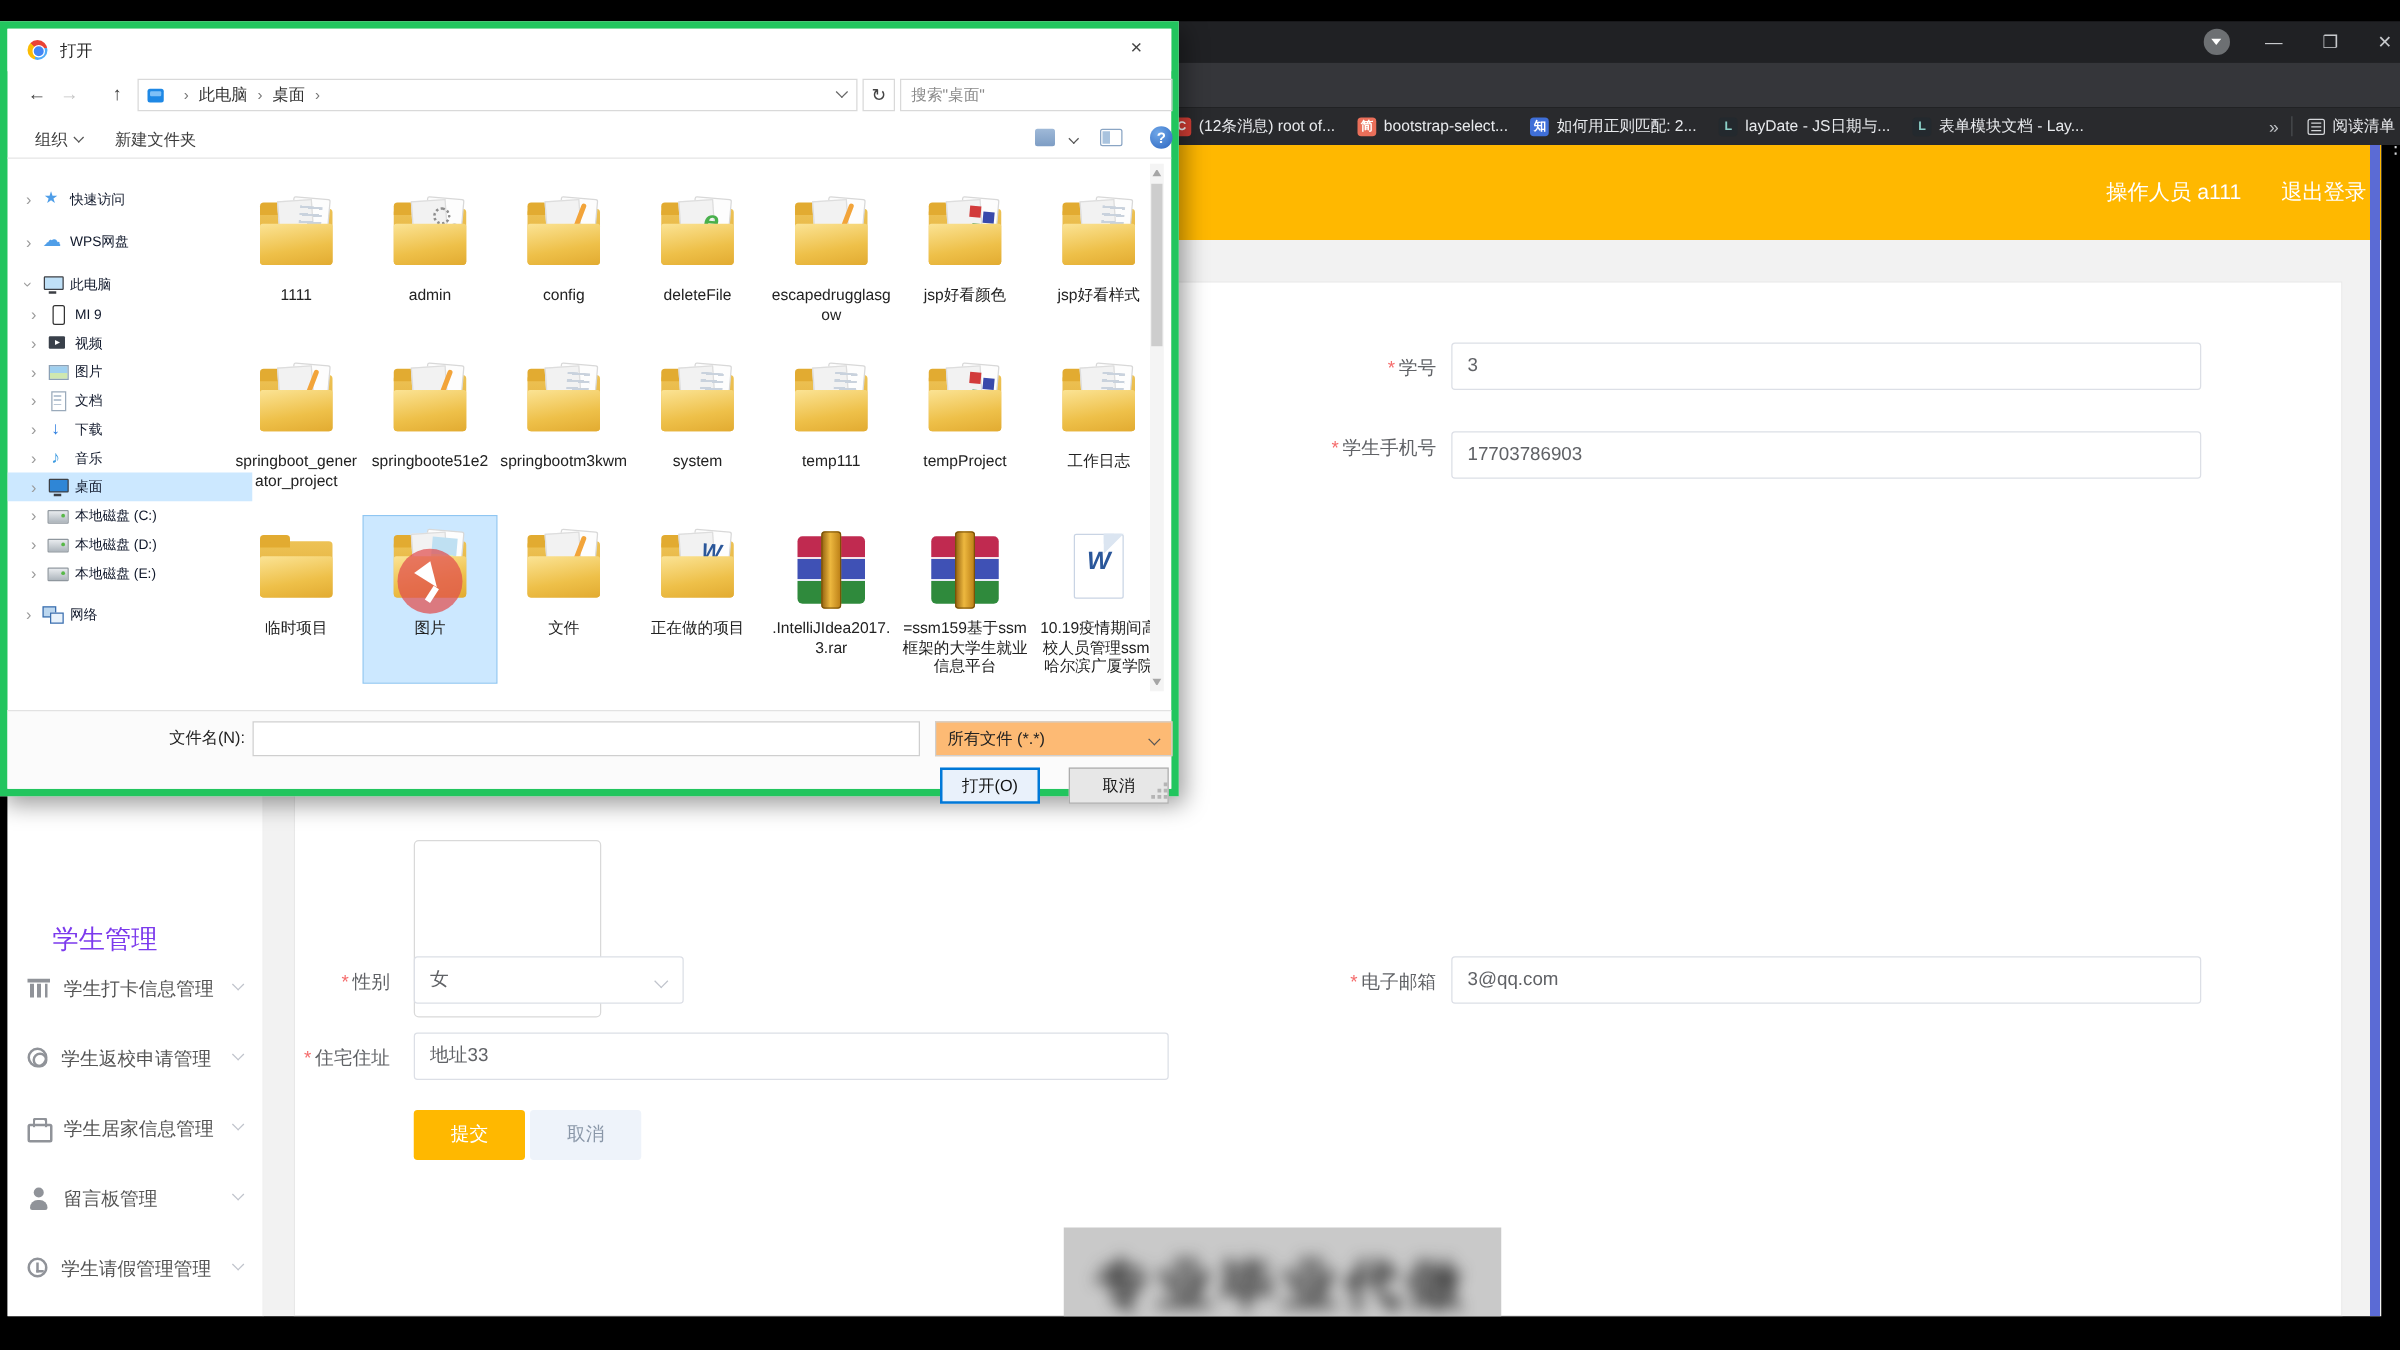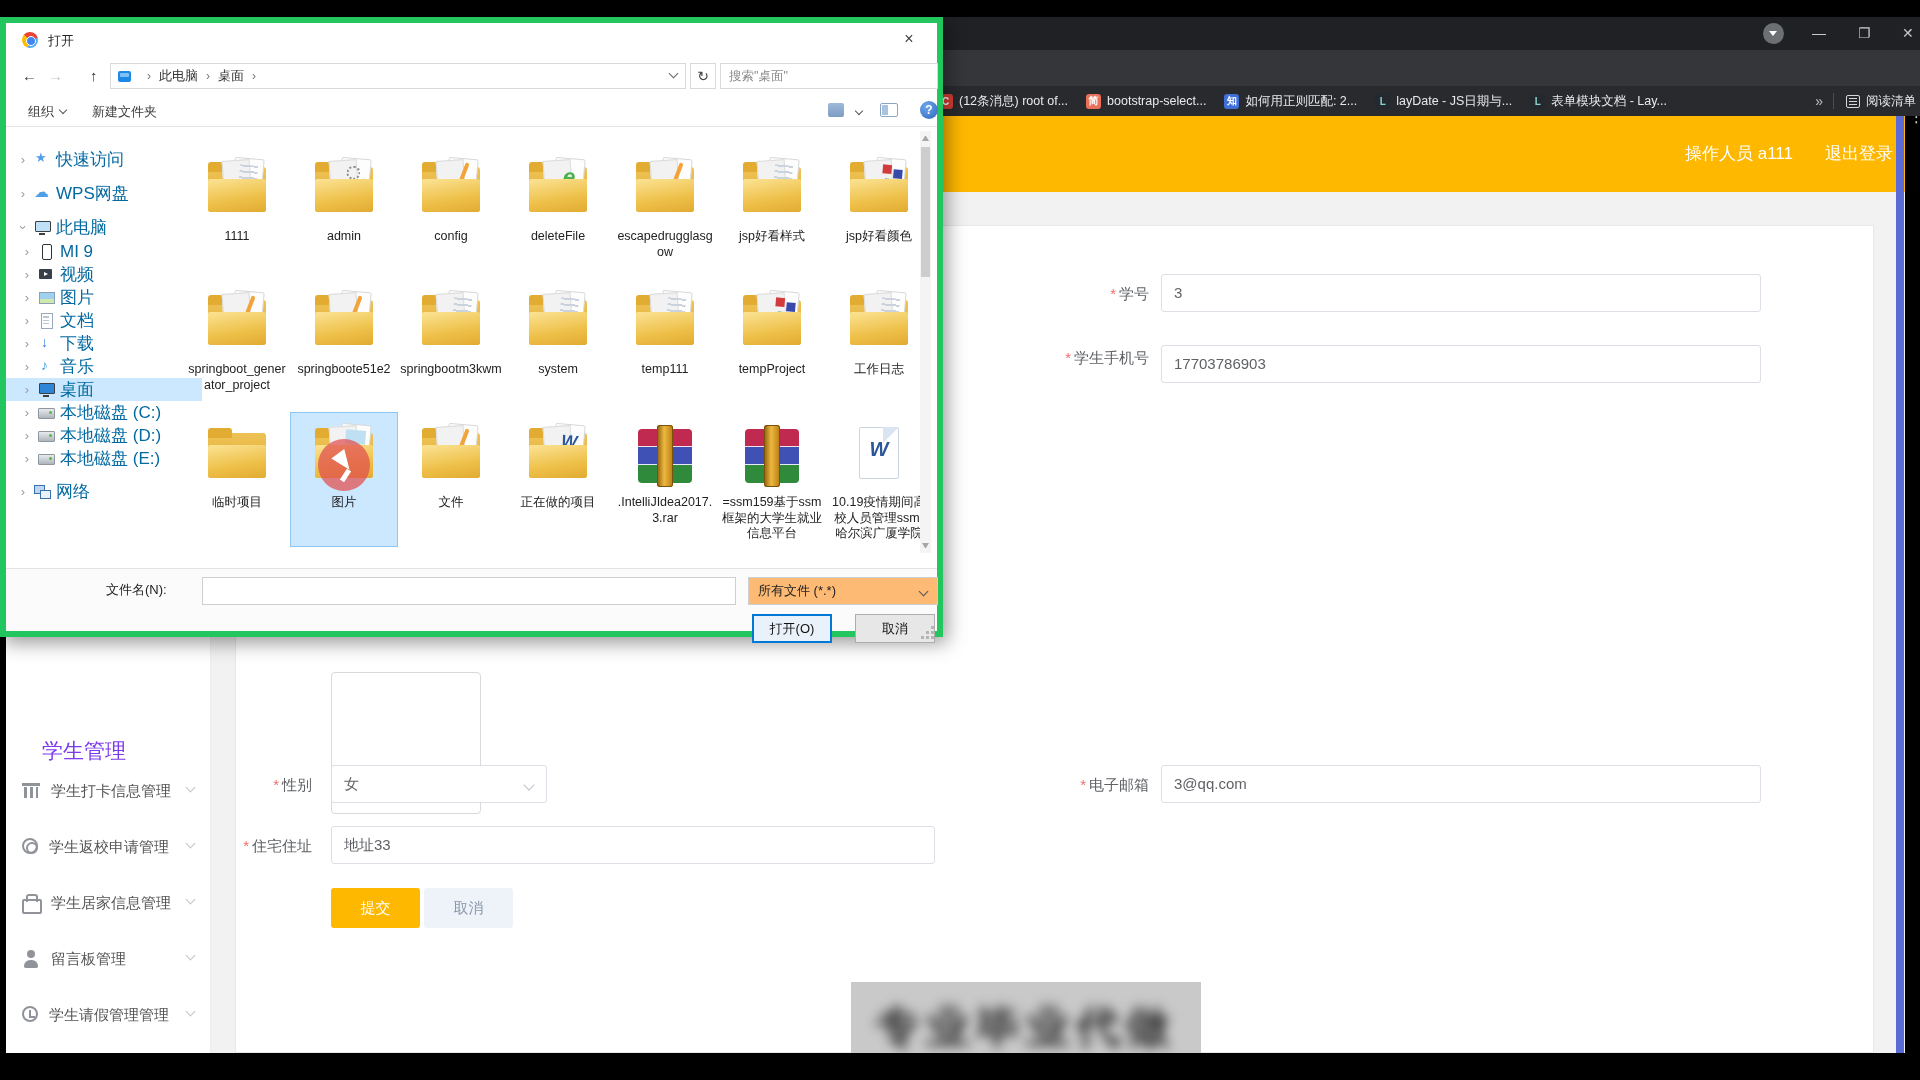--- a/index.html
+++ b/index.html
@@ -93,21 +93,21 @@
 .paneico::after{content:"";position:absolute;left:1px;top:1px;width:6px;bottom:1px;background:#a9c3de}
 .helpico{position:absolute;left:914px;top:6px;width:18px;height:18px;border-radius:50%;background:radial-gradient(circle at 35% 30%,#6fa7e8,#2c66c0);color:#fff;font-size:12px;font-weight:bold;text-align:center;line-height:18px}
 
 .tree{position:absolute;left:0;top:105px;width:196px;bottom:75px;padding-top:10px;overflow:hidden}
 .tn{display:flex;align-items:center;height:23px;padding-left:14px;white-space:nowrap}
 .tn.lv0{margin-top:9px;height:25px;padding-left:10px}
 .tn.sel{background:#cce8ff}
 .chev{width:14px;color:#9b9b9b;font-size:13px;text-align:center;flex:none}
 .chev-r::before{content:"›"}
 .chev-d::before{content:"›";display:inline-block;transform:rotate(90deg)}
-.tl{font-size:17px;color:#0369a1;margin-left:5px}
+.tl{font-size:11px;color:#0f172a;margin-left:5px}
 .ti{width:17px;height:15px;position:relative;display:inline-block;margin-left:4px;flex:none}
 .ti-star::before{content:"★";position:absolute;left:1px;top:-2px;color:#4f9ee8;font-size:13px}
 .ti-cloud::before{content:"☁";position:absolute;left:0;top:-3px;color:#4f9ee8;font-size:15px}
 .ti-pc::before,.ti-desk::before{content:"";position:absolute;left:1px;top:1px;width:14px;height:9px;border:1.5px solid #3c3f44;border-radius:1px;background:#bfe0f7}
 .ti-desk::before{background:#2f86d6}
 .ti-pc::after,.ti-desk::after{content:"";position:absolute;left:5px;bottom:0;width:6px;height:2px;background:#3c3f44}
 .ti-phone::before{content:"";position:absolute;left:4px;top:0;width:8px;height:14px;border:1.5px solid #333;border-radius:2px}
 .ti-video::before{content:"";position:absolute;left:1px;top:2px;width:13px;height:10px;background:#39404a;border-radius:1px}
 .ti-video::after{content:"";position:absolute;left:6px;top:5px;border:2.5px solid transparent;border-left:4px solid #fff}
 .ti-pic::before{content:"";position:absolute;left:1px;top:2px;width:14px;height:10px;border:1px solid #8ba0b5;background:linear-gradient(180deg,#9fd0f0 55%,#cfe8b0 45%)}
@@ -149,21 +149,21 @@
 .cind::after{content:"";position:absolute;left:20px;top:12px;border:8px solid rgba(0,0,0,0);border-top:20px solid #fff;transform:rotate(-36deg)}
 .cind::before{content:"";position:absolute;left:25px;top:30px;width:5px;height:13px;background:#fff;transform:rotate(33deg)}
 
 .vsb{position:absolute;right:6px;top:108px;width:11px;bottom:78px;background:#f4f4f4}
 .vsb::before{content:"";position:absolute;left:1px;right:1px;top:16px;height:130px;background:#cdcdcd}
 .vsb i{position:absolute;left:2px;width:7px;height:7px}
 .vsb i.up{top:3px;border-left:3.5px solid rgba(0,0,0,0);border-right:3.5px solid rgba(0,0,0,0);border-bottom:5px solid #a6a6a6}
 .vsb i.dn{bottom:3px;border-left:3.5px solid rgba(0,0,0,0);border-right:3.5px solid rgba(0,0,0,0);border-top:5px solid #a6a6a6}
 
 .dbot{position:absolute;left:0;right:0;top:545px;bottom:0;background:#fbfbfb;border-top:1px solid #e2e2e2}
-.fnlabel{position:absolute;left:100px;top:12px;width:90px;font-size:13px;color:#222}
+.fnlabel{position:absolute;left:100px;top:12px;width:90px;text-align:right;font-size:13px;color:#222}
 .fncombo{position:absolute;left:196px;top:8px;width:534px;height:28px;border:1px solid #cfcfcf;background:#fff}
 .ftype{position:absolute;left:742px;top:8px;width:190px;height:28px;border:1px solid #cfcfcf;background:#fdba74;font-size:13px;color:#222;line-height:26px;padding-left:9px}
 .comchev{position:absolute;right:10px;top:10px;width:8px;height:8px}
 .comchev::before{content:"";position:absolute;left:1px;top:0;width:6px;height:6px;border-right:1.4px solid #555;border-bottom:1.4px solid #555;transform:rotate(45deg)}
 .dbtn{position:absolute;top:45px;height:29px;font-size:13px;color:#111;text-align:center;line-height:27px;background:#e7e7e7;border:1px solid #adadad}
 .dbtn-open{left:746px;width:80px;background:#e9f1fb;border:2px solid #0078d7;line-height:25px}
 .dbtn-cancel{left:849px;width:80px}
 .grip{position:absolute;right:3px;bottom:2px;width:3px;height:3px;background:#b5b5b5;box-shadow:-5px 5px 0 #b5b5b5,0 5px 0 #b5b5b5,-10px 10px 0 #b5b5b5,-5px 10px 0 #b5b5b5,0 10px 0 #b5b5b5}
 </style>
 </head>
@@ -422,33 +422,33 @@
         <div class="tile">
           <span class="fico">
             <i class="icx fo t-pencil">
               <b class="sheet"></b>
             </i>
           </span>
           <span class="tlabel">escapedrugglasgow</span>
         </div>
         <div class="tile">
           <span class="fico">
+            <i class="icx fo t-color">
+              <b class="sheet"></b>
+            </i>
+          </span>
+          <span class="tlabel">jsp好看颜色</span>
+        </div>
+        <div class="tile">
+          <span class="fico">
             <i class="icx fo t-doc">
               <b class="sheet"></b>
             </i>
           </span>
           <span class="tlabel">jsp好看样式</span>
-        </div>
-        <div class="tile">
-          <span class="fico">
-            <i class="icx fo t-color">
-              <b class="sheet"></b>
-            </i>
-          </span>
-          <span class="tlabel">jsp好看颜色</span>
         </div>
         <div class="tile">
           <span class="fico">
             <i class="icx fo t-pencil">
               <b class="sheet"></b>
             </i>
           </span>
           <span class="tlabel">springboot_generator_project</span>
         </div>
         <div class="tile">

